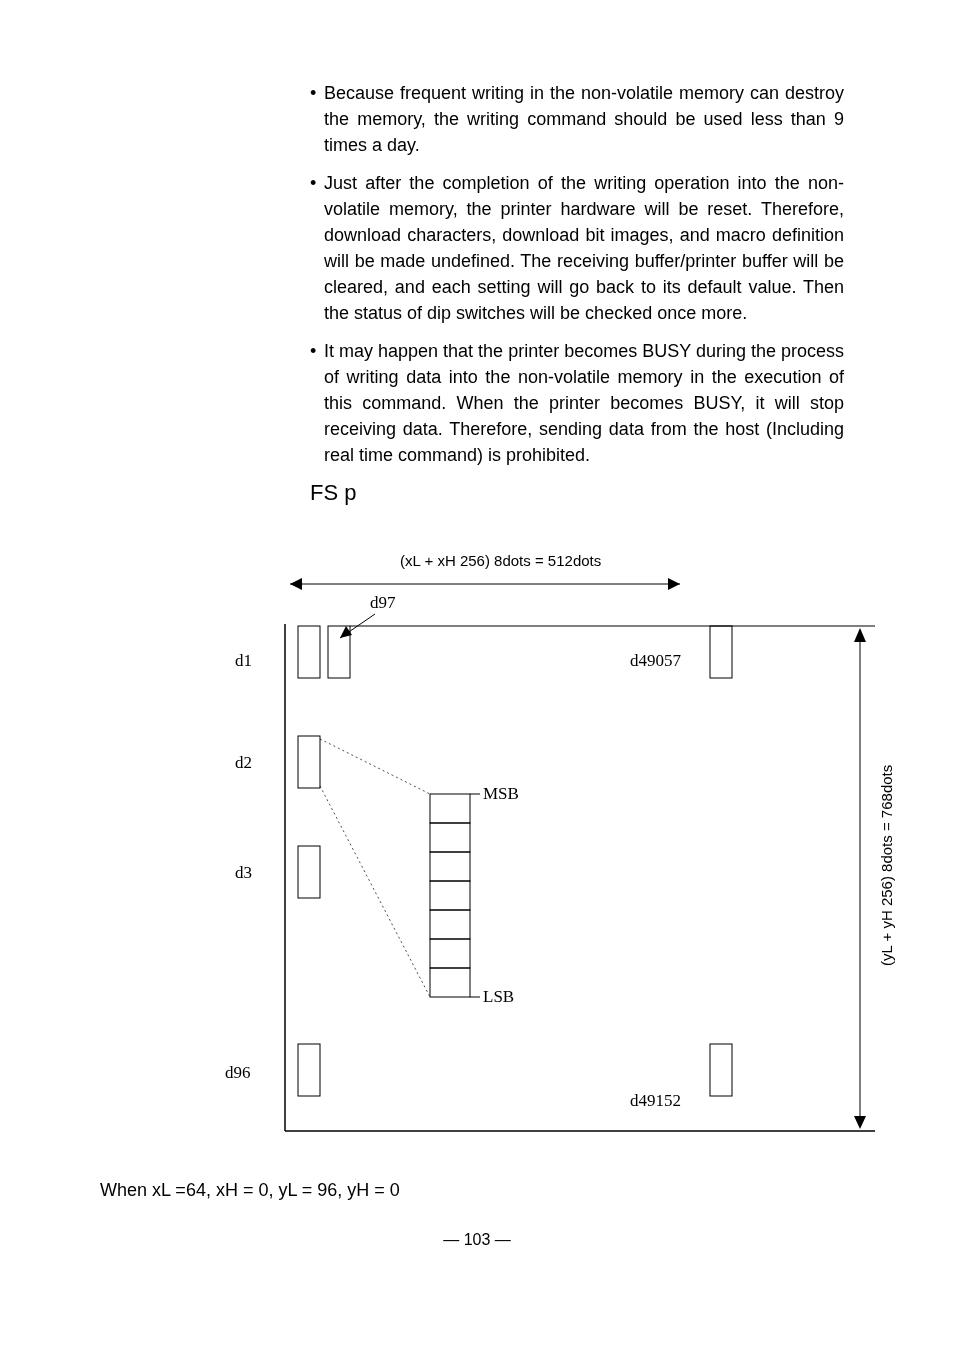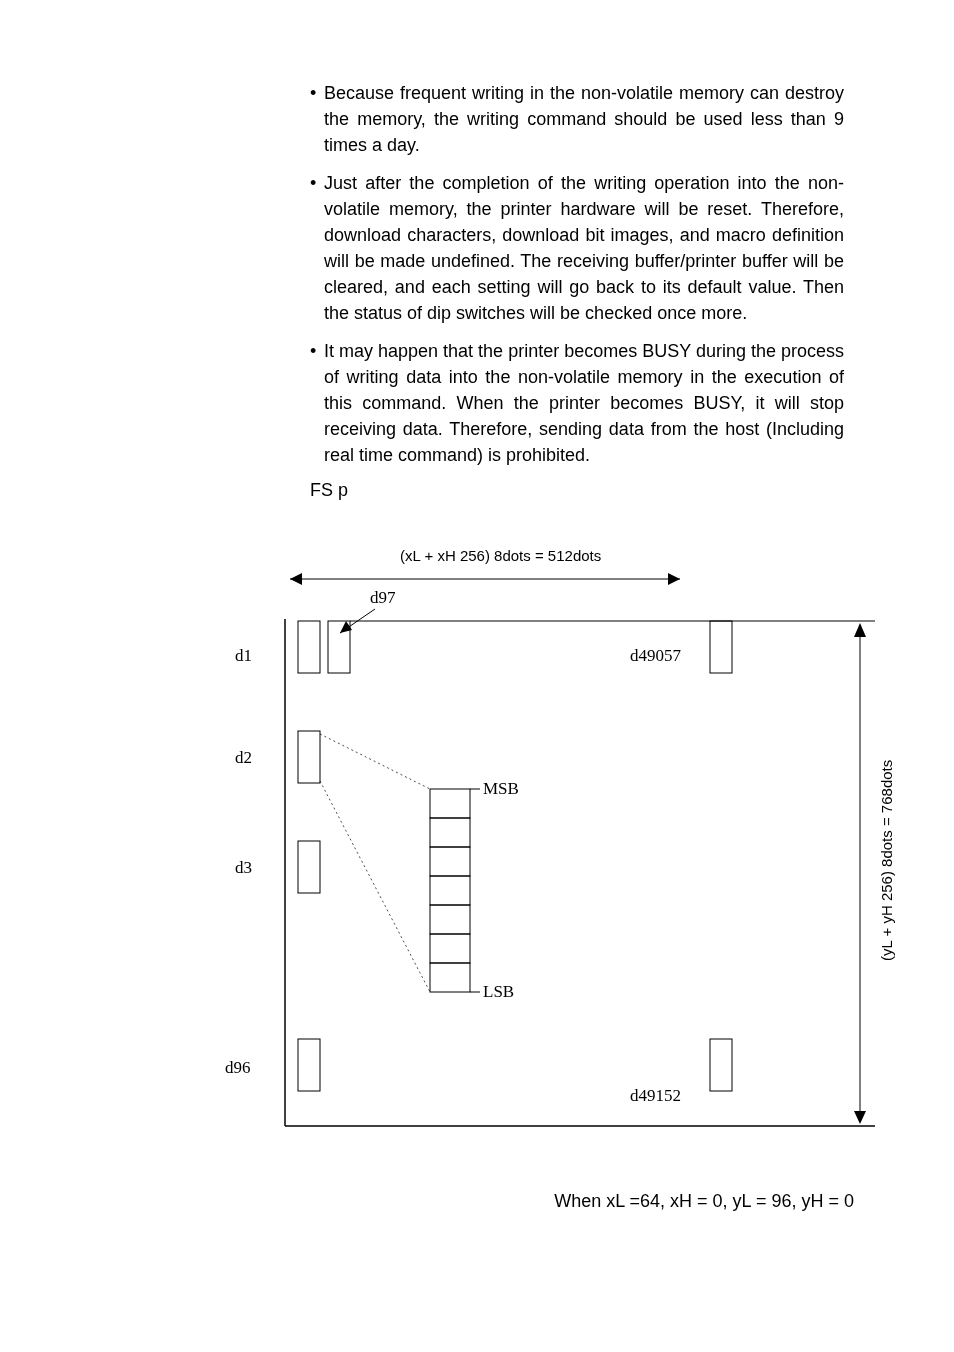--- a/index.html
+++ b/index.html
@@ -28,37 +28,37 @@
   }
   .bullet-text {
     flex: 1;
     font-size: 18px;
     line-height: 26px;
     text-align: justify;
   }
   .fsp {
     margin-left: 210px;
     margin-top: 8px;
-    font-size: 18px;
+    font-size: 22px;
   }
   .diagram-wrap {
     margin-top: 40px;
     margin-left: 80px;
     width: 760px;
     height: 620px;
     position: relative;
   }
   .diagram-wrap svg {
     width: 100%;
     height: 100%;
   }
   .caption {
-    text-align: right;
+    text-align: left;
     font-size: 18px;
-    margin-top: 30px;
+    margin-top: 14px;
   }
   .pagenum {
     text-align: center;
     font-size: 16px;
     margin-top: 30px;
   }
   .svg-text {
     font-family: 'Times New Roman', serif;
     font-size: 17px;
     fill: #000;
@@ -147,13 +147,14 @@
       <text class="svg-text" x="450" y="560">d49152</text>
 
       <line x1="680" y1="88" x2="680" y2="578" stroke="#000" stroke-width="1"></line>
       <polygon points="680,82 674,96 686,96" fill="#000"></polygon>
       <polygon points="680,583 674,570 686,570" fill="#000"></polygon>
       <text class="svg-text-sans" x="712" y="420" transform="rotate(-90 712 420)">(yL + yH    256)    8dots = 768dots</text>
     </svg>
   </div>
 
   <div class="caption">When xL =64, xH = 0, yL = 96, yH = 0</div>
+  <div class="pagenum">— 103 —</div>
 </div>
 
 </body></html>

